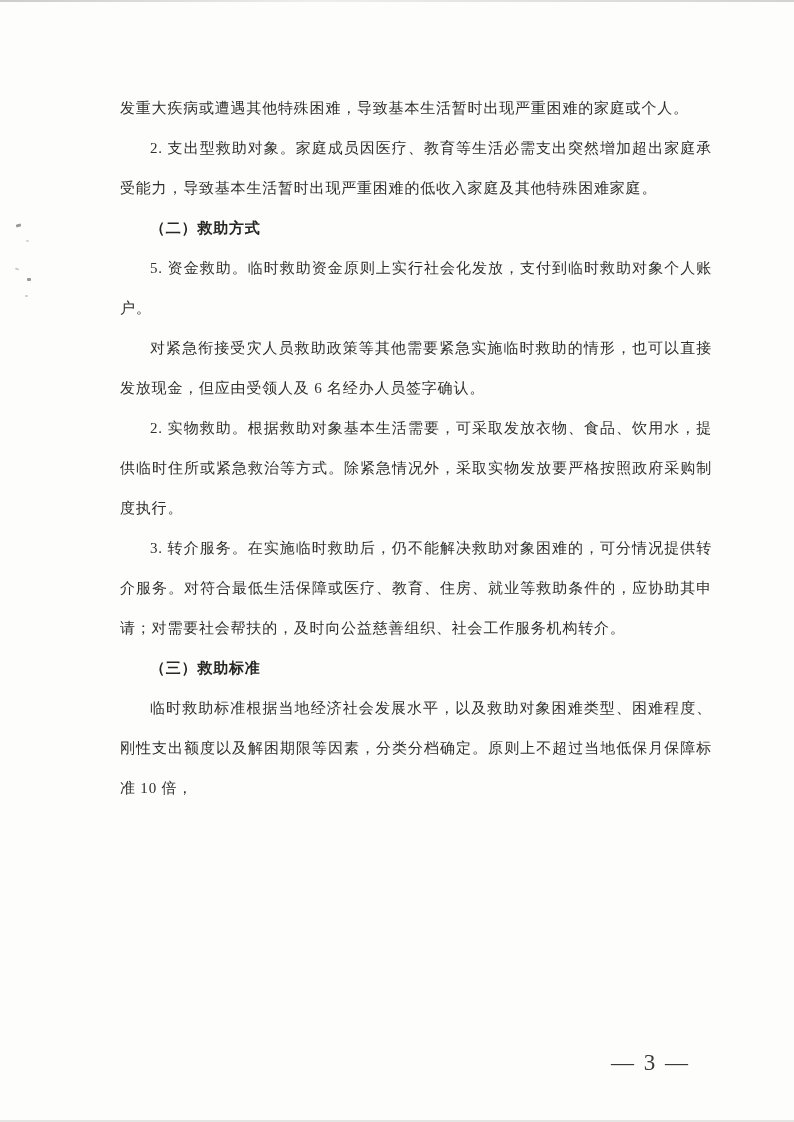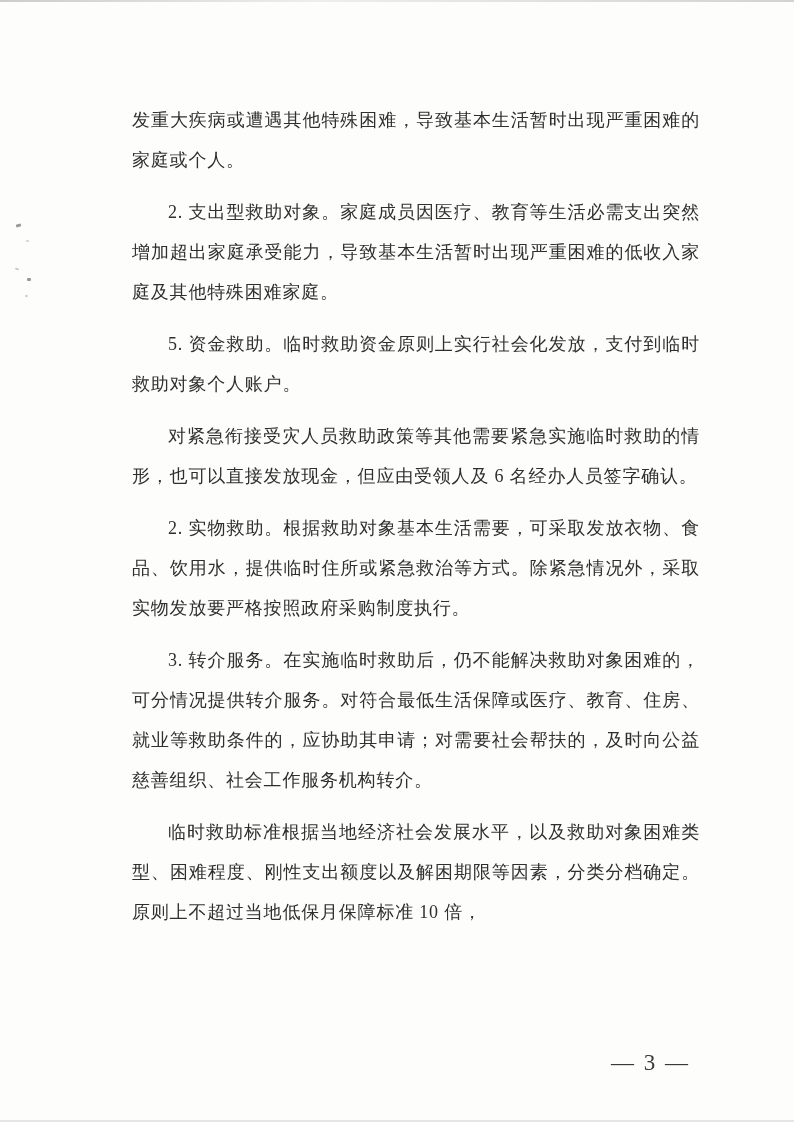--- a/index.html
+++ b/index.html
@@ -29,22 +29,22 @@
     background: rgba(60,60,60,0.12);
   }
   .content {
     position: absolute;
     top: 88px;
     left: 120px;
     width: 592px;
     color: #2f2f2f;
   }
   .content p {
-    margin: 12px;
-    font-size: 18px;
+    margin: 0;
+    font-size: 15px;
     line-height: 40px;
     letter-spacing: 0.8px;
     text-align: justify;
     text-justify: inter-character;
   }
   .content p.cont {
     text-indent: 0;
   }
   .content p.body {
     text-indent: 2em;
@@ -81,23 +81,25 @@
 
   <div class="speck s1"></div>
   <div class="speck s2"></div>
   <div class="speck s3"></div>
   <div class="speck s4"></div>
   <div class="speck s5"></div>
 
   <div class="content">
     <p class="cont">发重大疾病或遭遇其他特殊困难，导致基本生活暂时出现严重困难的家庭或个人。</p>
     <p class="body">2. 支出型救助对象。家庭成员因医疗、教育等生活必需支出突然增加超出家庭承受能力，导致基本生活暂时出现严重困难的低收入家庭及其他特殊困难家庭。</p>
+    <p class="heading">（二）救助方式</p>
     <p class="body">5. 资金救助。临时救助资金原则上实行社会化发放，支付到临时救助对象个人账户。</p>
     <p class="body">对紧急衔接受灾人员救助政策等其他需要紧急实施临时救助的情形，也可以直接发放现金，但应由受领人及 6 名经办人员签字确认。</p>
     <p class="body">2. 实物救助。根据救助对象基本生活需要，可采取发放衣物、食品、饮用水，提供临时住所或紧急救治等方式。除紧急情况外，采取实物发放要严格按照政府采购制度执行。</p>
     <p class="body">3. 转介服务。在实施临时救助后，仍不能解决救助对象困难的，可分情况提供转介服务。对符合最低生活保障或医疗、教育、住房、就业等救助条件的，应协助其申请；对需要社会帮扶的，及时向公益慈善组织、社会工作服务机构转介。</p>
+    <p class="heading">（三）救助标准</p>
     <p class="body">临时救助标准根据当地经济社会发展水平，以及救助对象困难类型、困难程度、刚性支出额度以及解困期限等因素，分类分档确定。原则上不超过当地低保月保障标准 10 倍，</p>
   </div>
 
   <div class="page-number">— 3 —</div>
 
   <div class="scan-edge-bottom"></div>
 </div>
 
 </body></html>

